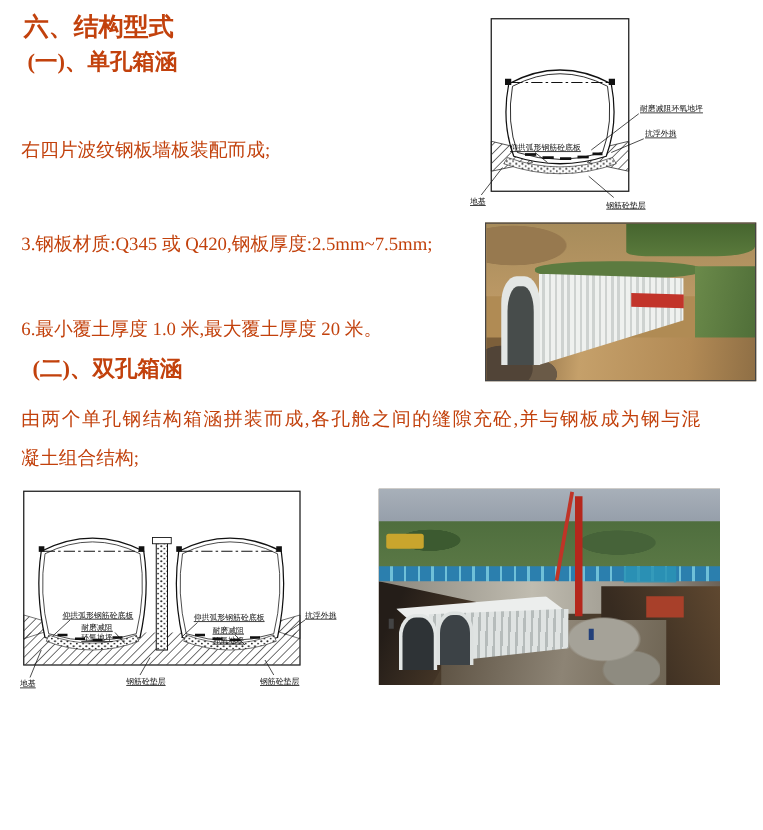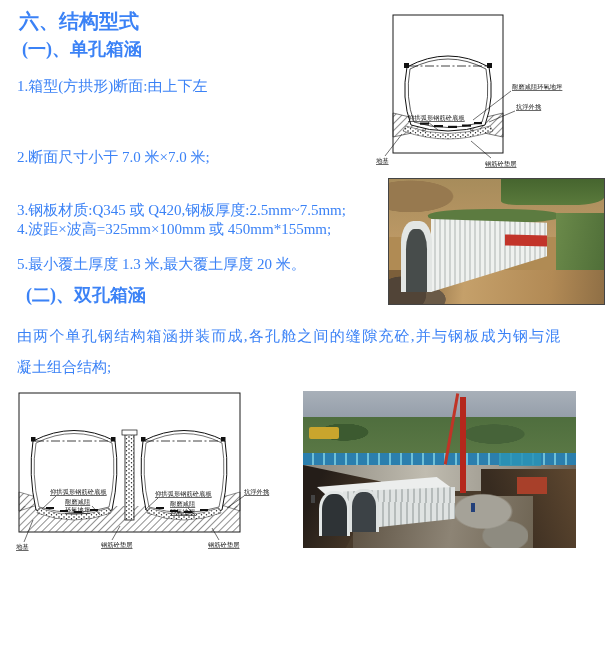--- a/index.html
+++ b/index.html
@@ -1,17 +1,17 @@
 <!DOCTYPE html>
 <html><head>
 <meta charset="utf-8">
 <style>
   html,body{margin:0;padding:0;background:#fff;}
   .page{position:relative;width:610px;height:664px;background:#fff;overflow:hidden;
-        font-family:"Liberation Serif","DejaVu Serif",serif;color:#3b82f6;}
+        font-family:"Liberation Serif","DejaVu Serif",serif;color:#c2410c;}
   .h1{position:absolute;font-weight:bold;font-size:20px;white-space:pre;}
   .h2{position:absolute;font-weight:bold;font-size:18px;white-space:pre;text-align:right;}
   .line{position:absolute;font-size:15px;line-height:20px;white-space:pre;}
   .just{letter-spacing:1.2px;}
 
   
   .diag{position:absolute;}
   .diag svg{display:block;}
   .dlbl{font-size:6.3px;fill:#111;text-decoration:underline;font-family:"Liberation Serif",serif;}
 
@@ -63,25 +63,23 @@
   .p2-worker2{left:8px;top:104px;width:4px;height:8px;background:#444;}
 </style>
 </head>
 <body>
 
 <div class="page">
 
   <div class="h1" style="left:19px;top:8px">六、结构型式</div>
   <div class="h2" style="left:22px;top:37px">(一)、单孔箱涵</div>
 
-  <div class="line" style="left:17px;top:76px">1.箱型(方拱形)断面:由上下左</div>
-  <div class="line" style="left:17px;top:147px">2.断面尺寸小于 7.0 米×7.0 米;</div>
-  <div class="line" style="left:17px;top:200px">3.钢板材质:Q345 或 Q420,钢板厚度:2.5mm~7.5mm;</div>
-  <div class="line" style="left:17px;top:219px">4.波距×波高=325mm×100mm 或 450mm*155mm;</div>
-  <div class="line" style="left:17px;top:254px">5.最小覆土厚度 1.3 米,最大覆土厚度 20 米。</div>
+  <div class="line" style="left:17px;top:111px">右四片波纹钢板墙板装配而成;</div>
+  <div class="line" style="left:17px;top:186px">3.钢板材质:Q345 或 Q420,钢板厚度:2.5mm~7.5mm;</div>
+  <div class="line" style="left:17px;top:254px">6.最小覆土厚度 1.0 米,最大覆土厚度 20 米。</div>
 
   <div class="h2" style="left:26px;top:283px">(二)、双孔箱涵</div>
   <div class="line just" style="left:17px;top:326px">由两个单孔钢结构箱涵拼装而成,各孔舱之间的缝隙充砼,并与钢板成为钢与混</div>
   <div class="line" style="left:17px;top:357px">凝土组合结构;</div>
 
   <div class="line" style="left:17px;top:667px">合结构;</div>
 
   <div class="diag" style="left:372px;top:10px;width:238px;height:168px">
     <svg width="238" height="168" viewBox="0 0 238 168">
       <defs>

